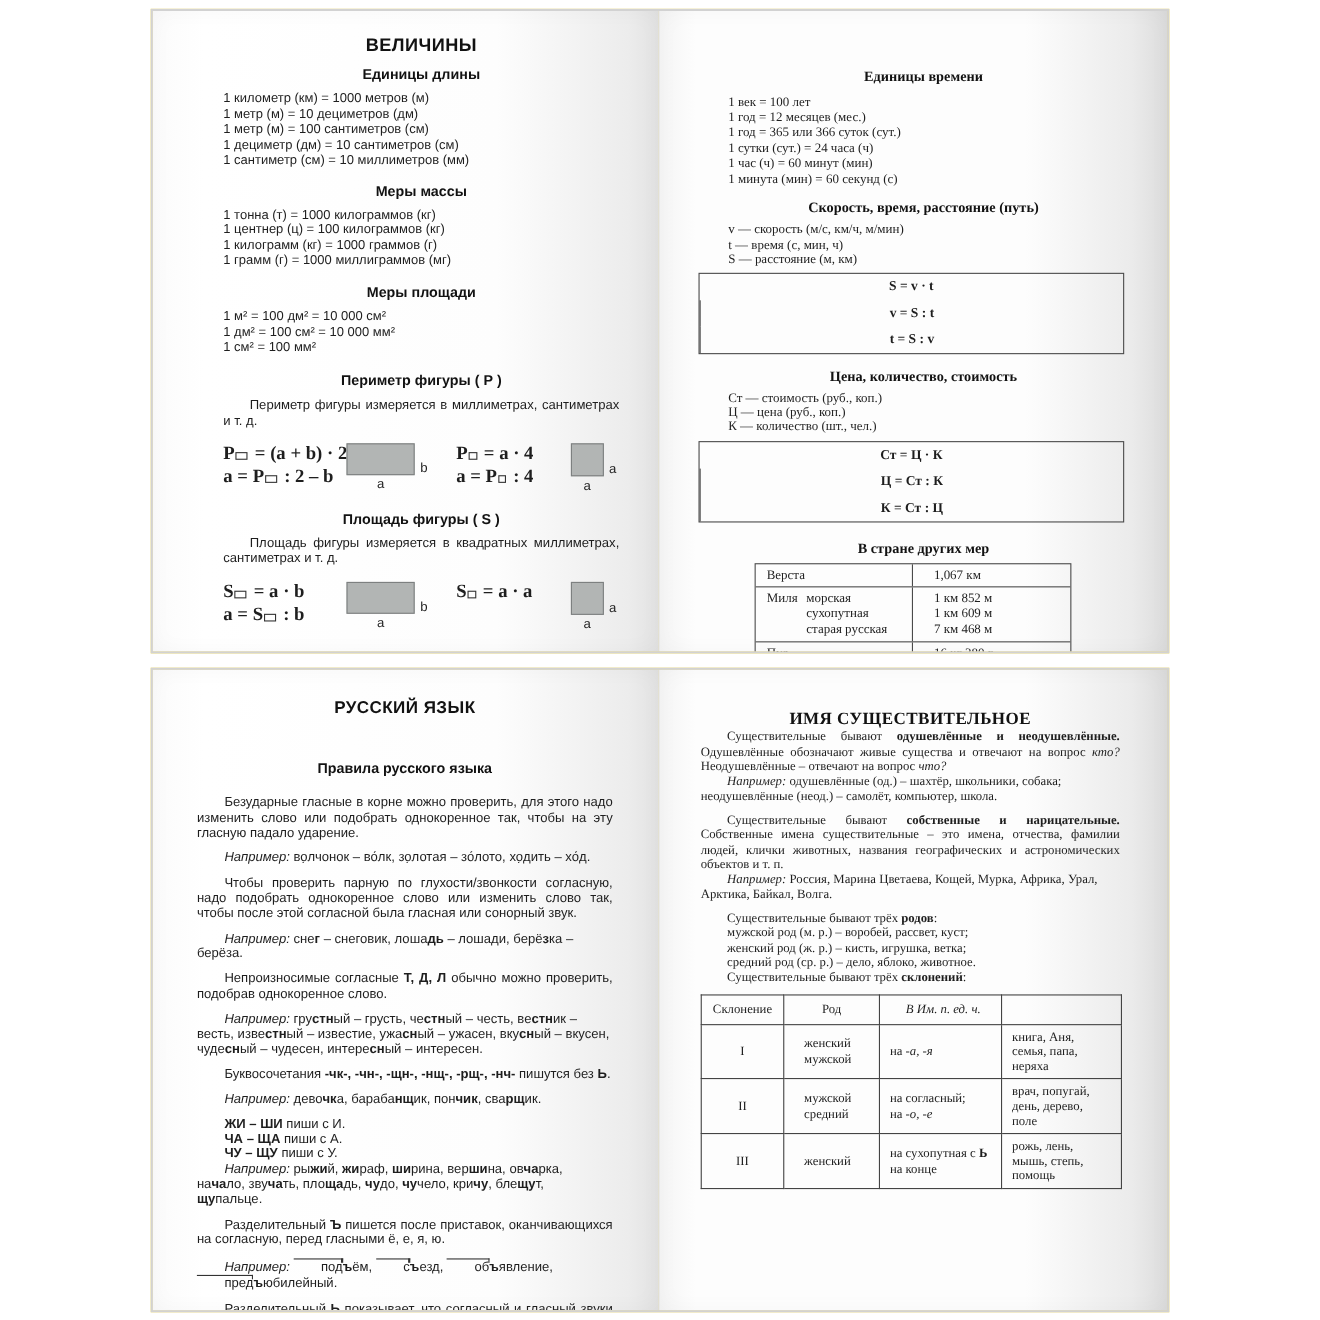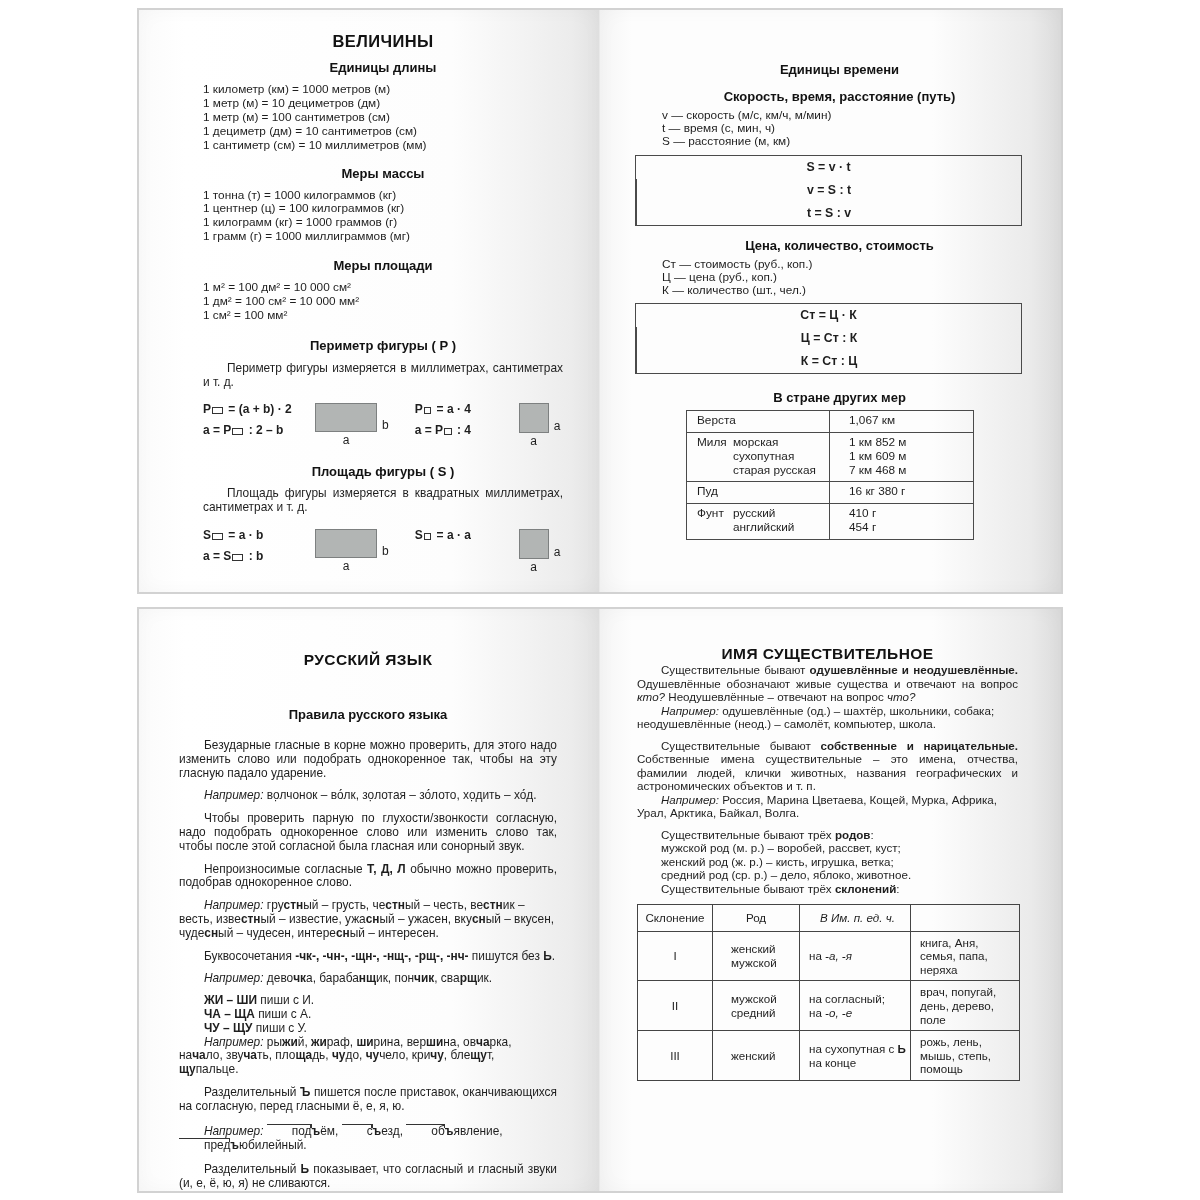--- a/index.html
+++ b/index.html
@@ -3,40 +3,40 @@
 <meta charset="utf-8">
 <style>
   html,body{margin:0;padding:0;background:#ffffff;}
   body{width:1200px;height:1200px;position:relative;font-family:"Liberation Sans",sans-serif;color:#1e1e1e;}
   .canvas{position:absolute;inset:0;background:#ffffff;}
   .spread{position:absolute;left:137px;width:926px;height:586px;border:2px solid #d2d2d2;box-sizing:border-box;display:flex;background:#fde047;}
   #spread-top{top:8px;}
   #spread-bottom{top:607px;}
   .half{width:50%;height:100%;box-sizing:border-box;position:relative;overflow:hidden;}
   .half.lefth{background:linear-gradient(to right,#fbfbfb 0%,#ffffff 10%,#fdfdfd 68%,#ececec 94%,#e2e2e2 100%);border-right:1px solid #e9e9e9;}
-  .half.righth{background:linear-gradient(to right,#f5f5f5 0%,#fdfdfd 7%,#fdfdfd 72%,#ebebeb 93%,#dcdcdc 100%);}
+  .half.righth{background:linear-gradient(to right,#f5f5f5 0%,#fdfdfd 7%,#fdfdfd 72%,#ebebeb 93%,#dcdcdc 100%);font-family:Liberation Serif, serif;}
   .half{box-shadow:inset 0 0 20px rgba(0,0,0,0.03);}
 
   .doc-title{font-size:16.5px;font-weight:bold;text-align:center;letter-spacing:0.4px;color:#121212;}
   .sec-h{font-size:13px;font-weight:bold;text-align:center;color:#121212;}
   .unit-line{font-size:11.8px;line-height:13.9px;white-space:nowrap;}
   .note{font-size:11.9px;line-height:13.8px;text-align:justify;text-indent:24px;}
 
   
   .p-math-left{padding:22px 36px 0 64px;}
   .p-math-left .sec-h.h-len{margin-top:9px;}
   .p-math-left .units{margin-top:8px;}
   .p-math-left .sec-h.h-mass{margin-top:13px;margin-bottom:8px;}
   .p-math-left .sec-h.h-areau{margin-top:14px;margin-bottom:8px;}
   .p-math-left .sec-h.h-per{margin-top:15px;}
   .p-math-left .note{margin-top:9px;}
   .fig-row{display:flex;align-items:flex-start;margin-top:12px;}
   .fcol{width:112px;flex:none;padding-top:1px;}
   .fcol.f2{width:88px;margin-left:26px;}
-  .formula{font-size:12px;font-weight:bold;height:21px;white-space:nowrap;}
+  .formula{font-size:17px;font-weight:bold;height:21px;white-space:nowrap;font-family:Liberation Serif, serif;}
   .sub-shape{display:inline-block;border:1px solid #333;background:transparent;vertical-align:-1px;margin:0 2px 0 1px;}
   .sub-rect{width:9px;height:5px;}
   .sub-sq{width:5.5px;height:5.5px;}
   .dgr{flex:none;margin-top:2px;}
   .dgr-row{display:flex;align-items:flex-end;gap:5px;}
   .box{background:#b2b5b4;border:1px solid #7d8080;box-sizing:border-box;}
   .box.rect{width:62px;height:29px;}
   .box.sq{width:30px;height:30px;}
   .lab{font-size:12px;color:#1e1e1e;}
   .lab-under{text-align:center;margin-top:1px;}
@@ -56,21 +56,21 @@
   .sec-h.h-meas{margin-top:16px;}
   .mtable{width:286px;margin-left:24px;margin-top:5px;border:1.5px solid #4a4a4a;}
   .mrow{display:flex;border-top:1px solid #4a4a4a;}
   .mrow:first-child{border-top:none;}
   .mname{width:143px;box-sizing:border-box;padding:3px 4px 4px 10px;font-size:11.8px;line-height:13.8px;border-right:1px solid #4a4a4a;display:flex;}
   .mval{flex:1;padding:3px 4px 4px 19px;font-size:11.8px;line-height:13.8px;}
   .mname .nm{flex:none;width:36px;}
   .mname .vars{flex:1;}
 
   
-  .p-rus-left{padding:42px 42px 0 40px;}
+  .p-rus-left{padding:26px 42px 0 40px;}
   .p-rus-left .doc-title{font-size:15.5px;}
   .p-rus-left .sec-h{margin-top:38px;}
   .para{font-size:11.9px;line-height:13.8px;text-align:justify;text-indent:25px;}
   .para.first{margin-top:17px;}
   .para + .para{margin-top:9px;}
   .ex{ text-indent:25px;text-align:left;}
   .rule-line{font-size:11.9px;line-height:13.8px;text-indent:25px;}
   .i{font-style:italic;}
   .b{font-weight:bold;}
   .pfx{display:inline-block;border-top:1.2px solid #333;position:relative;}
@@ -181,20 +181,28 @@
             <div class="box sq"></div>
             <span class="lab">a</span>
           </div>
           <div class="lab lab-under" style="width:30px;">a</div>
         </div>
       </div>
     </div>
 
     <div class="half righth p-math-right">
       <div class="sec-h" style="margin-top:0;">Единицы времени</div>
+      <div class="units">
+        <div class="unit-line">1 век = 100 лет</div>
+        <div class="unit-line">1 год = 12 месяцев (мес.)</div>
+        <div class="unit-line">1 год =  365 или 366 суток (сут.)</div>
+        <div class="unit-line">1 сутки (сут.) = 24 часа (ч)</div>
+        <div class="unit-line">1 час (ч) = 60 минут (мин)</div>
+        <div class="unit-line">1 минута (мин) = 60 секунд (с)</div>
+      </div>
 
       <div class="sec-h">Скорость, время, расстояние (путь)</div>
       <div class="legend">
         <div class="unit-line">v — скорость (м/с, км/ч, м/мин)</div>
         <div class="unit-line">t — время (с, мин, ч)</div>
         <div class="unit-line">S — расстояние (м, км)</div>
       </div>
       <div class="ftable">
         <div class="fcell">S = v · t</div>
         <div class="fcell">v = S : t</div>
@@ -262,20 +270,21 @@
   <div class="spread" id="spread-bottom">
 
     <div class="half lefth p-rus-left">
       <div class="doc-title">РУССКИЙ ЯЗЫК</div>
       <div class="sec-h">Правила русского языка</div>
 
       <div class="para first"><span>Безударные гласные в корне можно проверить,  для этого  надо изменить слово или подобрать однокоренное так, чтобы на эту гласную падало ударение.</span></div>
       <div class="para ex"><span class="i">Например: </span><span>во̣лчонок – во́лк,  зо̣лотая – зо́лото,  хо̣дить – хо́д.</span></div>
 
       <div class="para"><span>Чтобы проверить парную по глухости/звонкости согласную, надо подобрать однокоренное слово или изменить слово так, чтобы после этой согласной была гласная или сонорный звук.</span></div>
+      <div class="para ex"><span class="i">Например: </span><span>сне</span><span class="b">г</span><span> – снеговик,  лоша</span><span class="b">дь</span><span> – лошади, берё</span><span class="b">з</span><span>ка – берёза.</span></div>
 
       <div class="para"><span>Непроизносимые согласные </span><span class="b">Т, Д, Л</span><span> обычно можно проверить, подобрав однокоренное слово.</span></div>
       <div class="para ex"><span class="i">Например: </span><span>гру</span><span class="b">стн</span><span>ый – грусть,  че</span><span class="b">стн</span><span>ый – честь,  ве</span><span class="b">стн</span><span>ик – весть, изве</span><span class="b">стн</span><span>ый – известие,  ужа</span><span class="b">сн</span><span>ый – ужасен,  вку</span><span class="b">сн</span><span>ый – вкусен, чуде</span><span class="b">сн</span><span>ый – чудесен,  интере</span><span class="b">сн</span><span>ый – интересен.</span></div>
 
       <div class="para"><span>Буквосочетания </span><span class="b">-чк-, -чн-, -щн-, -нщ-, -рщ-, -нч-</span><span> пишутся без </span><span class="b">Ь</span><span>.</span></div>
       <div class="para ex"><span class="i">Например: </span><span>дево</span><span class="b">чк</span><span>а, бараба</span><span class="b">нщ</span><span>ик, пон</span><span class="b">чик</span><span>, сва</span><span class="b">рщ</span><span>ик.</span></div>
 
       <div class="gap8"></div>
       <div class="rule-line"><span class="b">ЖИ – ШИ</span><span> пиши с И.</span></div>
       <div class="rule-line"><span class="b">ЧА – ЩА</span><span> пиши с А.</span></div>

